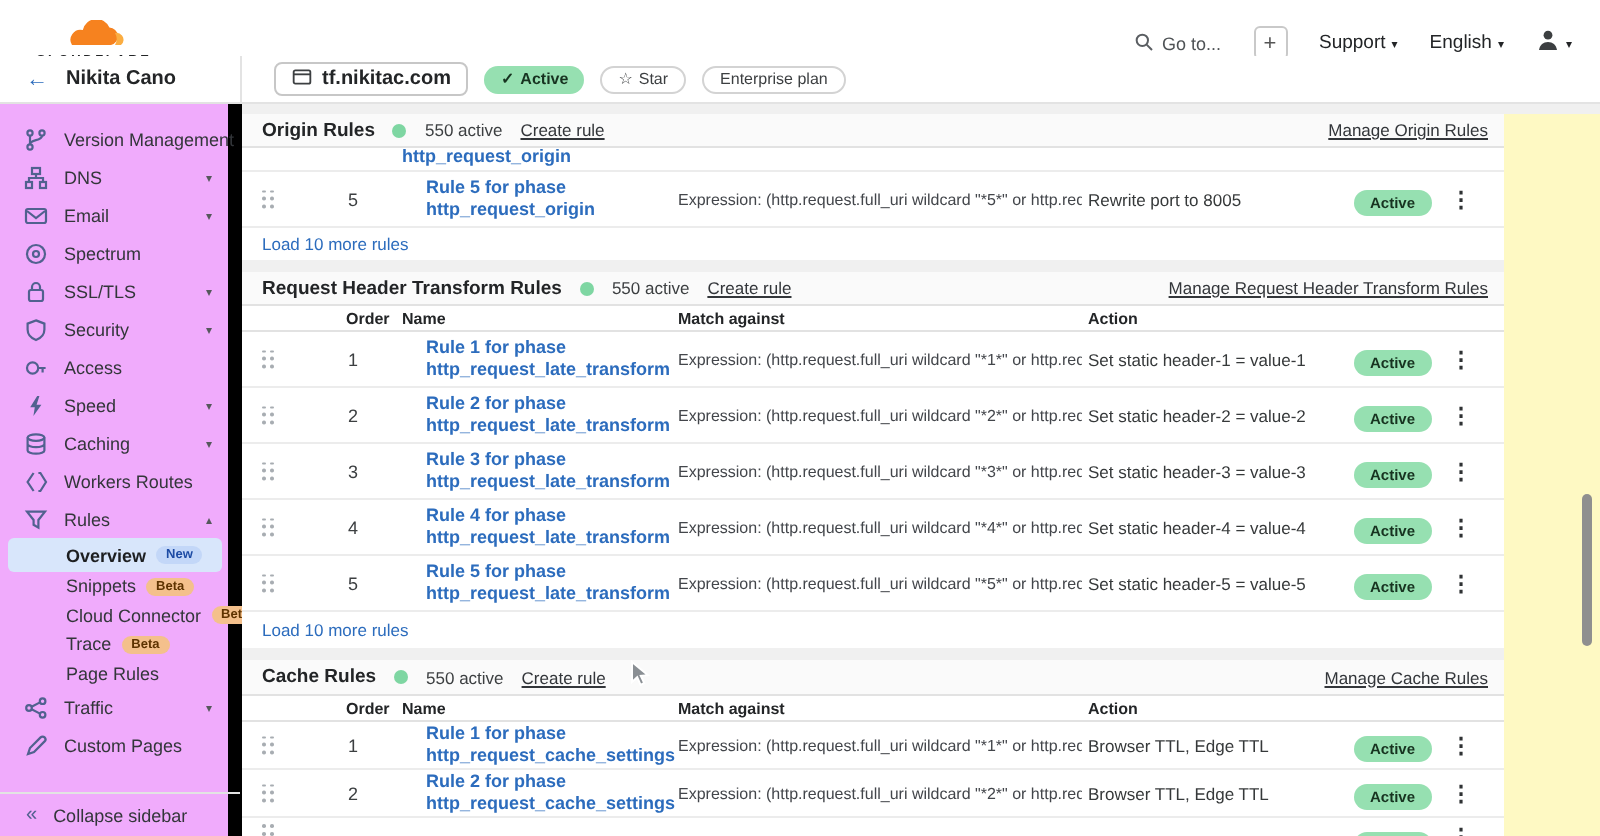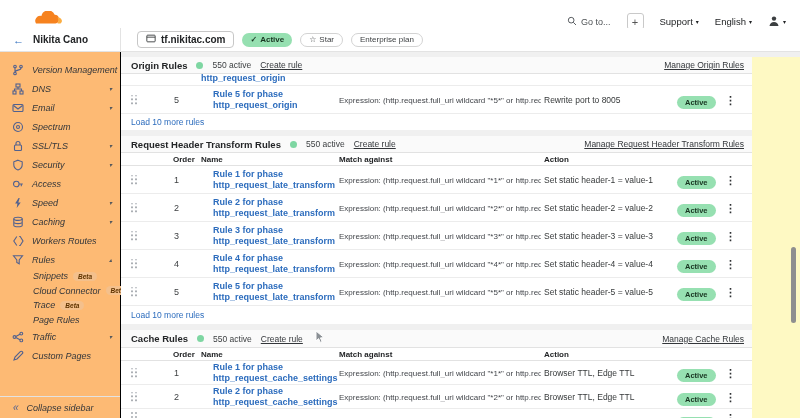--- a/index.html
+++ b/index.html
@@ -28,22 +28,22 @@
   .account-name { font-size:10px; font-weight:bold; color:#232527; }
   .subbar-main { display:flex; align-items:center; gap:8px; padding-left:16px; }
   .domain-chip { display:flex; align-items:center; gap:5px; border:1px solid #c7c7c7; border-radius:4px;
                  height:17px; padding:0 8px; font-size:10px; font-weight:bold; color:#232527; cursor:pointer; }
   .pill { display:inline-flex; align-items:center; gap:3px; height:14px; border-radius:8px;
           padding:0 8px; font-size:8px; cursor:pointer; }
   .pill-green { background:#96e0b1; color:#173320; font-weight:bold; }
   .pill-line  { border:1px solid #d3d3d3; color:#3c3f41; background:#fff; }
 
   
-  .sidebar { position:absolute; top:52px; left:0; width:121px; height:366px; background:#fdba74;
-             border-right:1px solid #000000; padding-top:8px;font-style:italic; }
+  .sidebar { position:absolute; top:52px; left:0; width:121px; height:366px; background:#f0abfc;
+             border-right:7px solid #000000; padding-top:8px; }
   .side-item { height:19px; display:flex; align-items:center; gap:8px; padding:0 8px 0 12px;
                font-size:9px; color:#33363a; cursor:pointer; }
   .side-icon { width:12px; height:12px; display:inline-flex; color:#51618f; flex:none; }
   .side-label { white-space:nowrap; }
   .side-caret { margin-left:auto; font-size:6px; color:#55585c; }
   .side-child { height:14.5px; display:flex; align-items:center; gap:5px; padding-left:33px;
                 font-size:9px; color:#33363a; cursor:pointer; }
   .side-child.selected { height:17px; background:#d8e6fb; border-radius:3px; margin:0 3px 0 4px;
                          padding-left:29px; font-weight:bold; color:#1d1f21; }
   .badge-new  { background:#c3d7f8; color:#1d4ba4; font-size:6.5px; font-weight:bold;
@@ -285,20 +285,24 @@
     <div class="side-item">
       <span class="side-icon">
         <svg viewBox="0 0 12 12" fill="none" stroke="currentColor" stroke-width="1.1">
           <path d="M1.5 1.8h9L7.2 6v3.8L4.8 8.4V6z"></path>
           </svg>
       </span>
       <span class="side-label">Rules</span>
       <span class="side-caret">▴</span>
     </div>
 
+    <div class="side-child selected">
+      <span class="side-label">Overview</span>
+      <span class="badge-new">New</span>
+    </div>
     <div class="side-child">
       <span class="side-label">Snippets</span>
       <span class="badge-beta">Beta</span>
     </div>
     <div class="side-child">
       <span class="side-label">Cloud Connector</span>
       <span class="badge-beta">Beta</span>
     </div>
     <div class="side-child">
       <span class="side-label">Trace</span>

